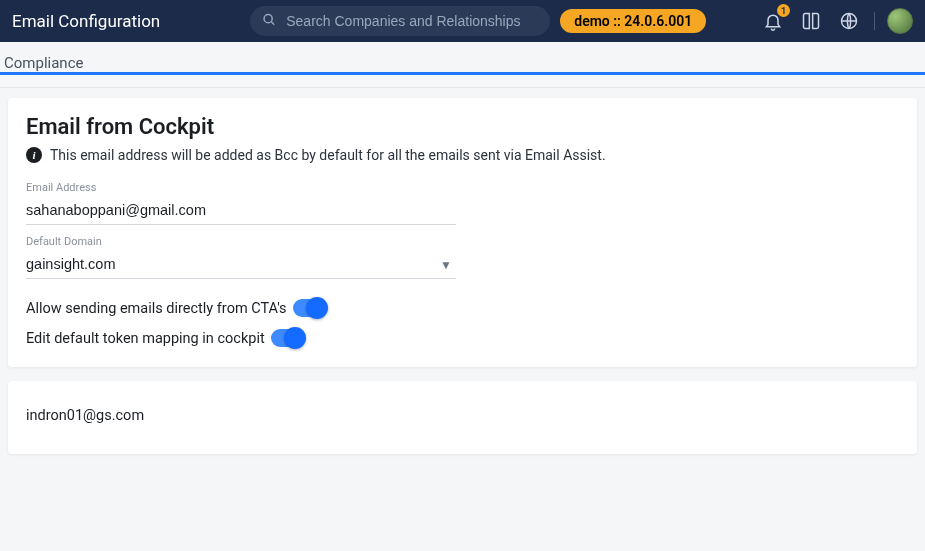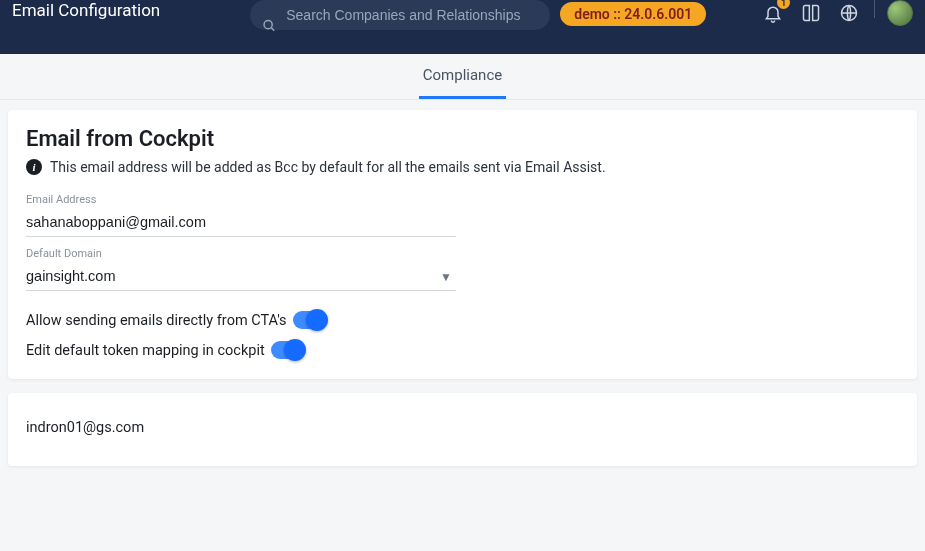--- a/index.html
+++ b/index.html
@@ -5,22 +5,23 @@
   * { box-sizing: border-box; margin: 0; padding: 0; }
   body {
     font-family: -apple-system, BlinkMacSystemFont, "Segoe UI", Roboto, Helvetica, Arial, sans-serif;
     background: #f5f6f8;
     width: 925px;
     height: 551px;
     overflow: hidden;
   }
   .topbar {
     background: #1c2b4a;
-    height: 54px;
-    display: flex;
+    height: 42px;
+    display: flex;
+    align-items: center;
     padding: 0 12px;
     color: #fff;
   }
   .title {
     font-size: 17px;
     font-weight: 400;
     color: #fff;
     margin-right: 90px;
     white-space: nowrap;
   }
@@ -42,21 +43,21 @@
   .search-icon {
     position: absolute;
     left: 12px;
     top: 50%;
     transform: translateY(-50%);
     color: #9aa6bb;
     font-size: 14px;
   }
   .pill {
     background: #f5a623;
-    color: #7f1d1d;
+    color: #000000;
     border: 2px solid #1c2b4a;
     border-radius: 16px;
     height: 28px;
     padding: 0 14px;
     font-size: 14px;
     font-weight: 600;
     display: flex;
     align-items: center;
     margin-left: 8px;
     white-space: nowrap;
@@ -104,20 +105,21 @@
     border: 1px solid #5a7a4a;
   }
   .tabs-row {
     background: #f5f6f8;
     border-bottom: 1px solid #e3e6eb;
     height: 46px;
     display: flex;
     align-items: stretch;
     justify-content: center;
     gap: 60px;
+    flex-direction: column;
   }
   .tab {
     display: flex;
     align-items: center;
     font-size: 15px;
     color: #6b7684;
     cursor: pointer;
     border-bottom: 3px solid transparent;
     padding: 0 4px;
   }

